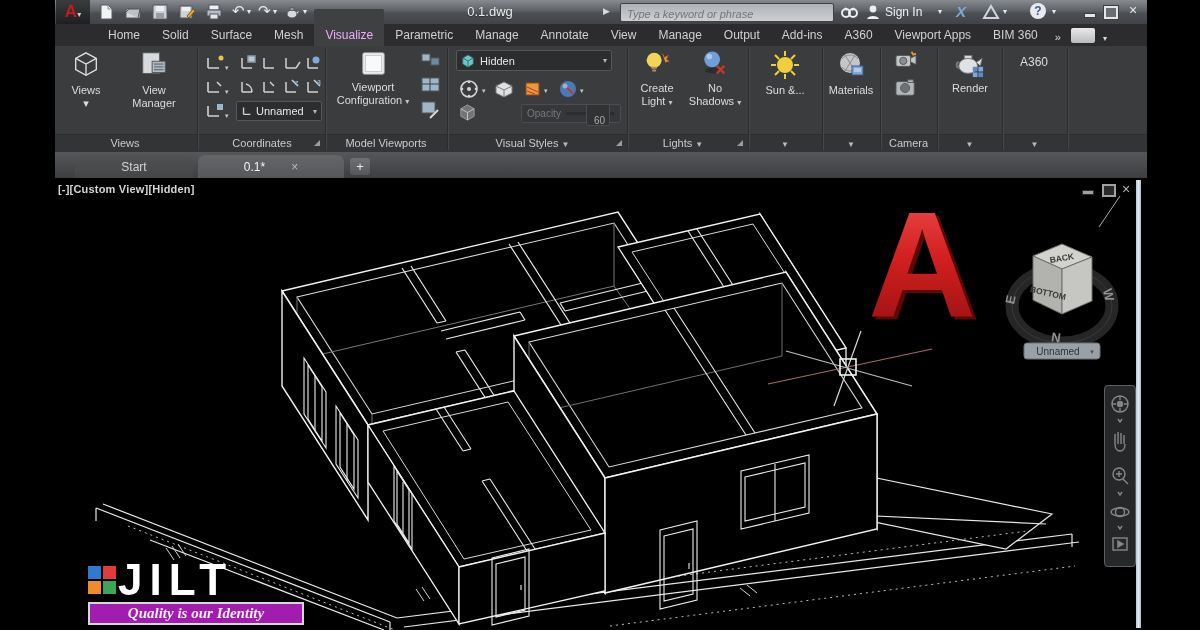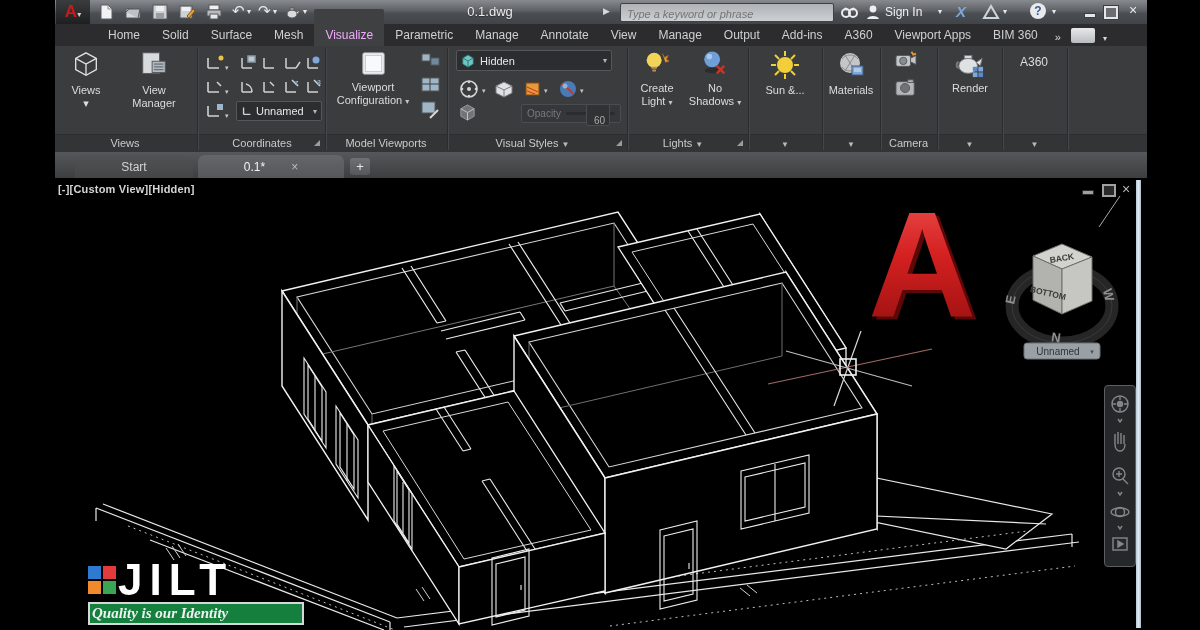--- a/index.html
+++ b/index.html
@@ -64,23 +64,23 @@
   .vplabel{left:3px;top:5px;color:#d4d5d6;font-size:11px;font-weight:bold;letter-spacing:.2px;}
   .vpwin{color:#b7b9bb;font-size:12px;}
   .scrollbar{left:1081px;top:2px;width:5px;height:448px;background:linear-gradient(90deg,#b9c9d4,#dfeaf1,#aebfca);}
   .navbar{left:1049px;top:207px;width:30px;height:180px;background:rgba(95,98,101,.40);
     border:1px solid #5c5f62;border-radius:4px;}
   
   .jilt{left:33px;top:382px;width:230px;}
   .jsq{width:13px;height:13px;display:inline-block;}
   .jbrand{color:#fff;font-size:44px;font-weight:bold;letter-spacing:7px;line-height:40px;
     font-family:"Liberation Sans",sans-serif;}
-  .jtag{margin-top:2px;width:208px;border:2px solid #d6d7d8;background:#15803d;color:#f0f1f2;
+  .jtag{margin-top:2px;width:208px;border:2px solid #d6d7d8;background:#a21caf;color:#f0f1f2;
     font-family:"Liberation Serif","DejaVu Serif",serif;font-style:italic;font-weight:bold;
-    font-size:15px;text-align:left;padding:1px 2px;}
+    font-size:15px;text-align:center;padding:1px 2px;}
 </style>
 </head>
 <body>
 
 <div id="stage">
 
   <div class="abs titlebar"></div>
   <div class="abs applogo">
     <span>A</span><span class="carat">▾</span>
   </div>

